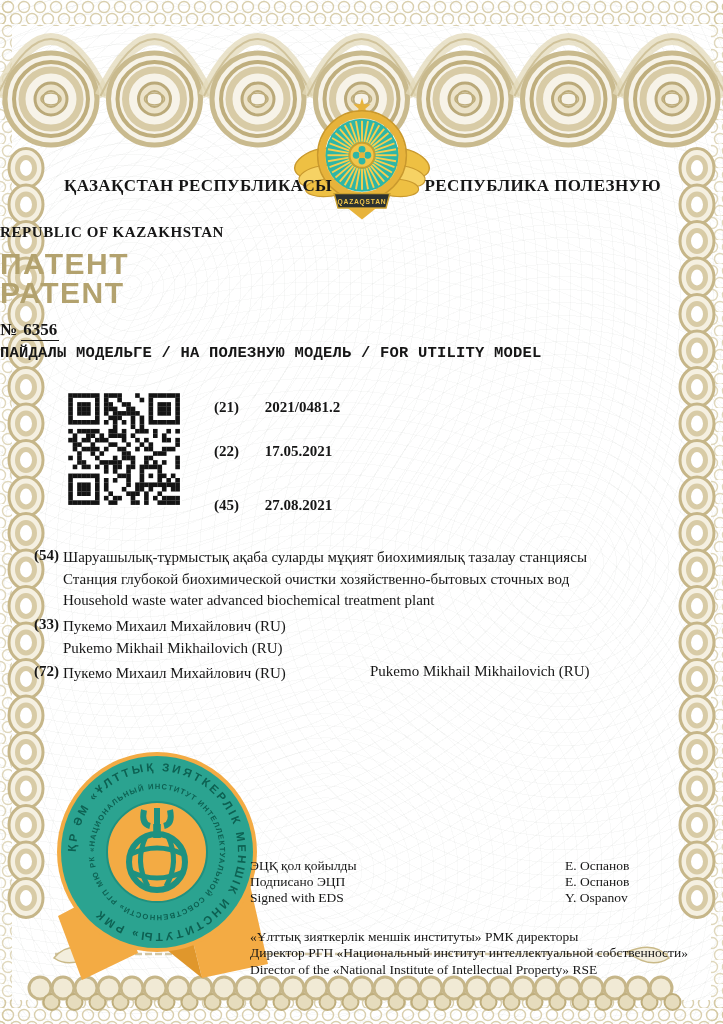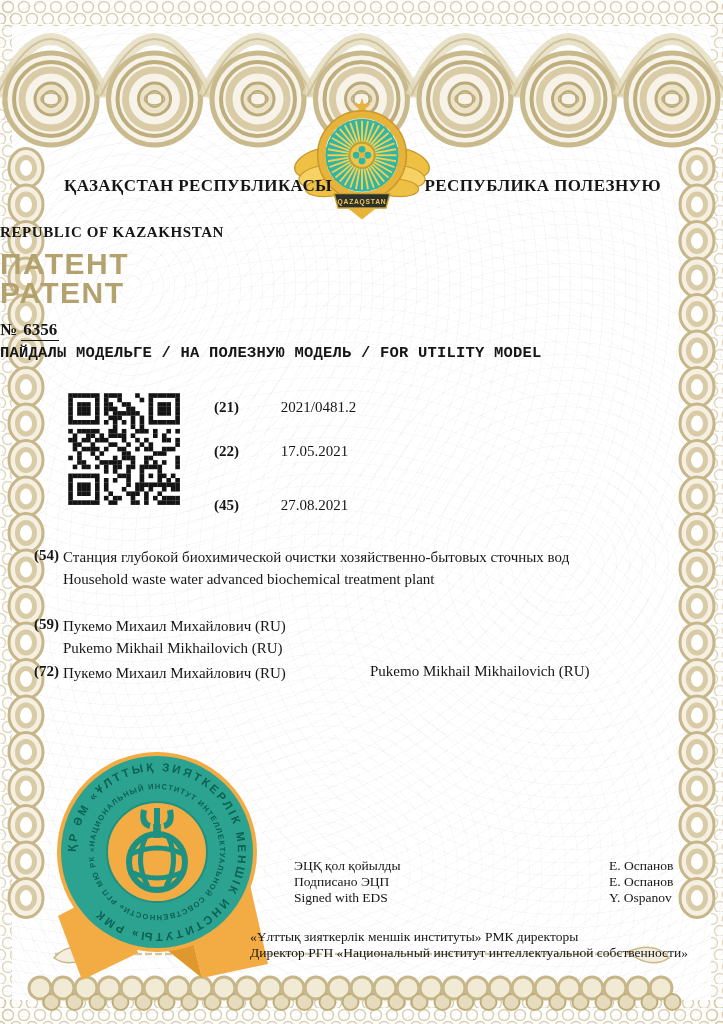--- a/index.html
+++ b/index.html
@@ -24,27 +24,27 @@
   .hdr-en{top:224px;font-weight:bold;font-size:15px;letter-spacing:.6px;}
   .patent-line{font-family:"Liberation Sans","DejaVu Sans",sans-serif;font-weight:bold;
     font-size:30px;line-height:29px;color:#b3a26e;letter-spacing:1.5px;}
   .pt1{top:249px;} .pt2{top:278px;}
   .num-line{top:312px;font-size:17px;font-weight:bold;margin-top:8px;}
   .num-underline{border-bottom:1.6px solid #161616;padding:0 2px 1px 2px;}
   .subject{top:344px;font-size:15.5px;font-weight:bold;letter-spacing:.2px;font-family:Liberation Mono, monospace;}
   .qr-wrap{left:66px;top:391px;width:116px;height:116px;background:#fff;padding:0;}
   .field-row{left:214px;font-size:15px;white-space:nowrap;}
   .field-code{font-weight:bold;}
-  .field-val{margin-left:38px;}
+  .field-val{margin-left:22px;font-weight:bold;}
   .f21{top:399px;} .f22{top:443px;} .f45{top:497px;}
   .sec-code{left:34px;font-size:15px;font-weight:bold;}
   .sec-lines{left:63px;font-size:15px;line-height:21.5px;width:605px;}
   .s54{top:547px;} .s73{top:616px;} .s72{top:663px;}
   .s72-right{left:370px;top:663px;font-size:15px;}
-  .sig-block{left:250px;top:858px;width:390px;font-size:13.5px;line-height:16.2px;margin-left:44px;}
+  .sig-block{left:250px;top:858px;width:390px;font-size:13.5px;line-height:16.2px;}
   .sig-row{position:relative;white-space:nowrap;}
   .sig-name{position:absolute;left:315px;top:0;}
   .footer-block{left:250px;top:929px;font-size:13.5px;line-height:16.4px;width:440px;}
   .seal-wrap{left:40px;top:748px;width:240px;height:250px;}
   .emblem-wrap{left:290px;top:92px;width:144px;height:138px;}
   .seal-outer-text{font-family:"Liberation Sans","DejaVu Sans",sans-serif;font-weight:bold;
     font-size:11.5px;letter-spacing:2.6px;fill:#0d6152;}
   .seal-inner-text{font-family:"Liberation Sans","DejaVu Sans",sans-serif;font-weight:bold;
     font-size:7.6px;letter-spacing:1.1px;fill:#0d6152;}
   .banner-text{font-family:"Liberation Sans","DejaVu Sans",sans-serif;font-weight:bold;
@@ -676,25 +676,26 @@
     <span class="field-code">(22)</span>
     <span class="field-val">17.05.2021</span>
   </div>
   <div class="abs field-row f45">
     <span class="field-code">(45)</span>
     <span class="field-val">27.08.2021</span>
   </div>
 
   <div class="abs sec-code s54">(54)</div>
   <div class="abs sec-lines s54">
+    <div>Шаруашылық-тұрмыстық ақаба суларды мұқият биохимиялық тазалау станциясы</div>
     <div>Станция глубокой биохимической очистки хозяйственно-бытовых сточных вод</div>
     <div>Household waste water advanced biochemical treatment plant</div>
   </div>
 
-  <div class="abs sec-code s73">(59)</div>
+  <div class="abs sec-code s73">(33)</div>
   <div class="abs sec-lines s73">
     <div>Пукемо Михаил Михайлович (RU)</div>
     <div>Pukemo Mikhail Mikhailovich (RU)</div>
   </div>
 
   <div class="abs sec-code s72">(72)</div>
   <div class="abs sec-lines s72">Пукемо Михаил Михайлович (RU)</div>
   <div class="abs s72-right">Pukemo Mikhail Mikhailovich (RU)</div>
 
   <div class="abs seal-wrap">
@@ -740,14 +741,15 @@
     </div>
     <div class="sig-row">
       <span>Signed with EDS</span>
       <span class="sig-name">Y. Ospanov</span>
     </div>
   </div>
 
   <div class="abs footer-block">
     <div>«Ұлттық зияткерлік меншік институты» РМК директоры</div>
     <div>Директор РГП «Национальный институт интеллектуальной собственности»</div>
+    <div>Director of the «National Institute of Intellectual Property» RSE</div>
   </div>
 </div>
 
 </body></html>

